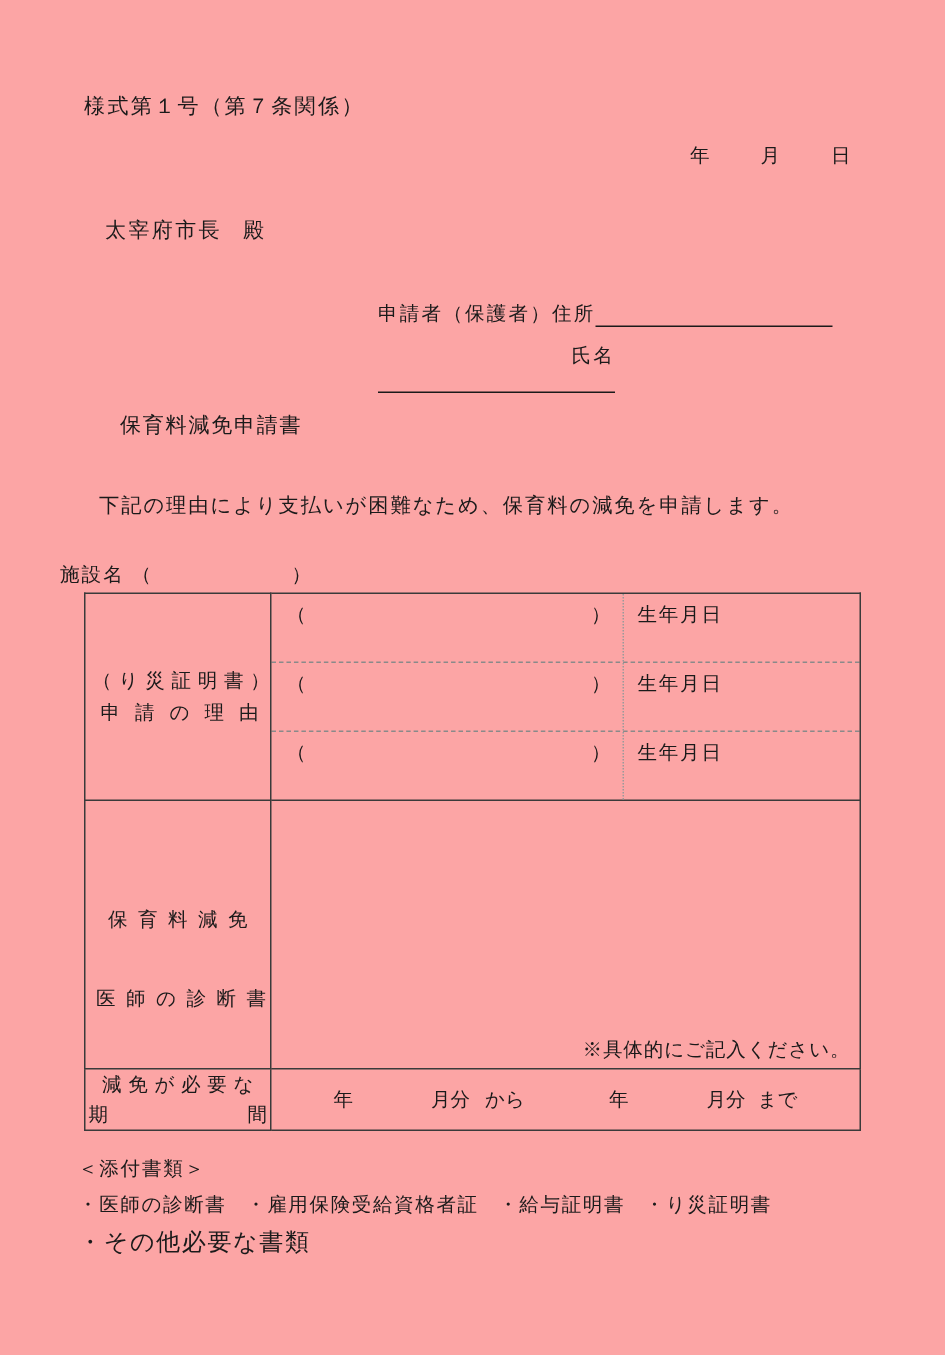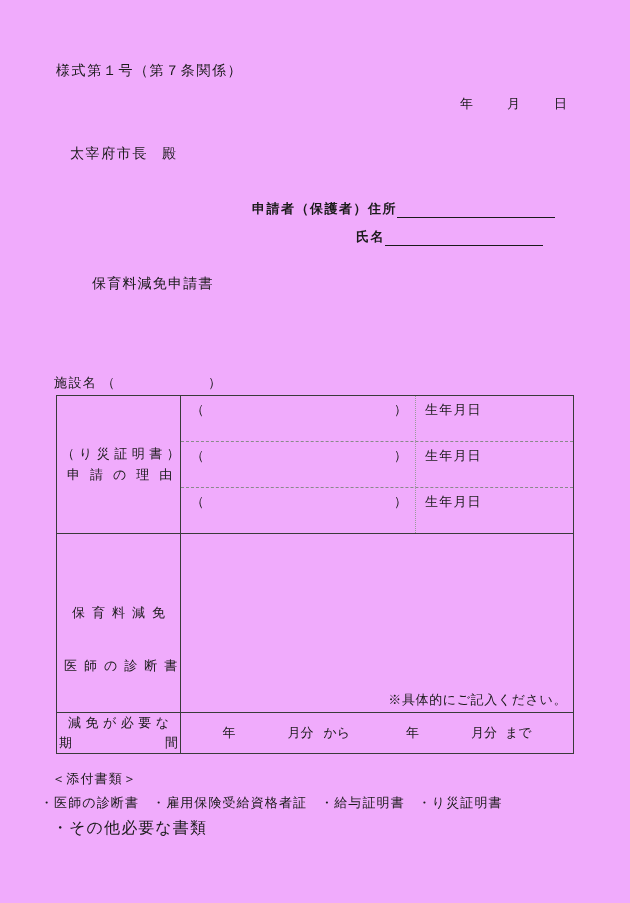--- a/index.html
+++ b/index.html
@@ -8,21 +8,21 @@
     background: #ffffff;
   }
   body {
     font-family: "Liberation Serif", "DejaVu Serif", serif;
     color: #1a1a1a;
   }
   #page {
     position: relative;
     width: 630px;
     height: 903px;
-    background: #f0abfc;
+    background: #fca5a5;
     overflow: hidden;
   }
   .abs { position: absolute; }
 
   
   .form-no {
     left: 56px; top: 62px;
     font-size: 14px;
     letter-spacing: 1.6px;
     white-space: nowrap;
@@ -45,49 +45,48 @@
   .applicant-row {
     display: flex;
     align-items: flex-end;
     white-space: nowrap;
   }
   .applicant-addr { left: 252px; top: 200px; }
   .applicant-name { left: 252px; top: 228px; }
   .applicant-row .lbl {
     font-size: 13px;
     letter-spacing: 1.5px;
-    font-weight: bold;
   }
   .applicant-row .rule {
     display: inline-block;
     border-bottom: 1px solid #1a1a1a;
     height: 15px;
   }
   .applicant-addr .rule { width: 158px; }
   .applicant-name .rule { width: 158px; }
-  .applicant-name { padding-left: 0; }
+  .applicant-name { padding-left: 0; flex-direction: column; }
   .name-indent { display: inline-block; width: 104px; }
 
   
   .doc-title {
-    left: 92px; top: 275px;
+    left: 80px; top: 275px;
     font-size: 14px;
     letter-spacing: 1.2px;
     white-space: nowrap;
   }
   .lead-text {
     left: 66px; top: 328px;
     font-size: 13.5px;
     letter-spacing: 1.3px;
     white-space: nowrap;
   }
 
   
   .facility {
-    left: 54px; top: 374px;
+    left: 40px; top: 374px;
     font-size: 13px;
     letter-spacing: 1.4px;
     white-space: nowrap;
   }
   .facility .paren-gap { display: inline-block; width: 92px; }
 
   
   .main-table {
     left: 56px; top: 395px;
     width: 517px;
@@ -178,21 +177,21 @@
   }
 
   
   .attach-head {
     left: 52px; top: 770px;
     font-size: 13px;
     letter-spacing: 1.2px;
     white-space: nowrap;
   }
   .attach-line-1 {
-    left: 40px; top: 794px;
+    left: 52px; top: 794px;
     font-size: 13px;
     letter-spacing: 1.1px;
     white-space: nowrap;
   }
   .attach-line-2 {
     left: 52px; top: 818px;
     font-size: 16px;
     letter-spacing: 1.1px;
     white-space: nowrap;
   }
@@ -219,20 +218,21 @@
   </div>
 
   <div class="abs applicant-row applicant-name">
     <span class="name-indent"></span>
       <span class="lbl">氏名</span>
       <span class="rule"></span>
   </div>
 
   <div class="abs doc-title">保育料減免申請書</div>
 
+  <div class="abs lead-text">下記の理由により支払いが困難なため、保育料の減免を申請します。</div>
 
   <div class="abs facility">
     <span>施設名</span>
     <span>（</span><span class="paren-gap"></span><span>）</span>
   </div>
 
   <table class="abs main-table">
     <colgroup>
       <col class="col-label">
       <col class="col-name">

